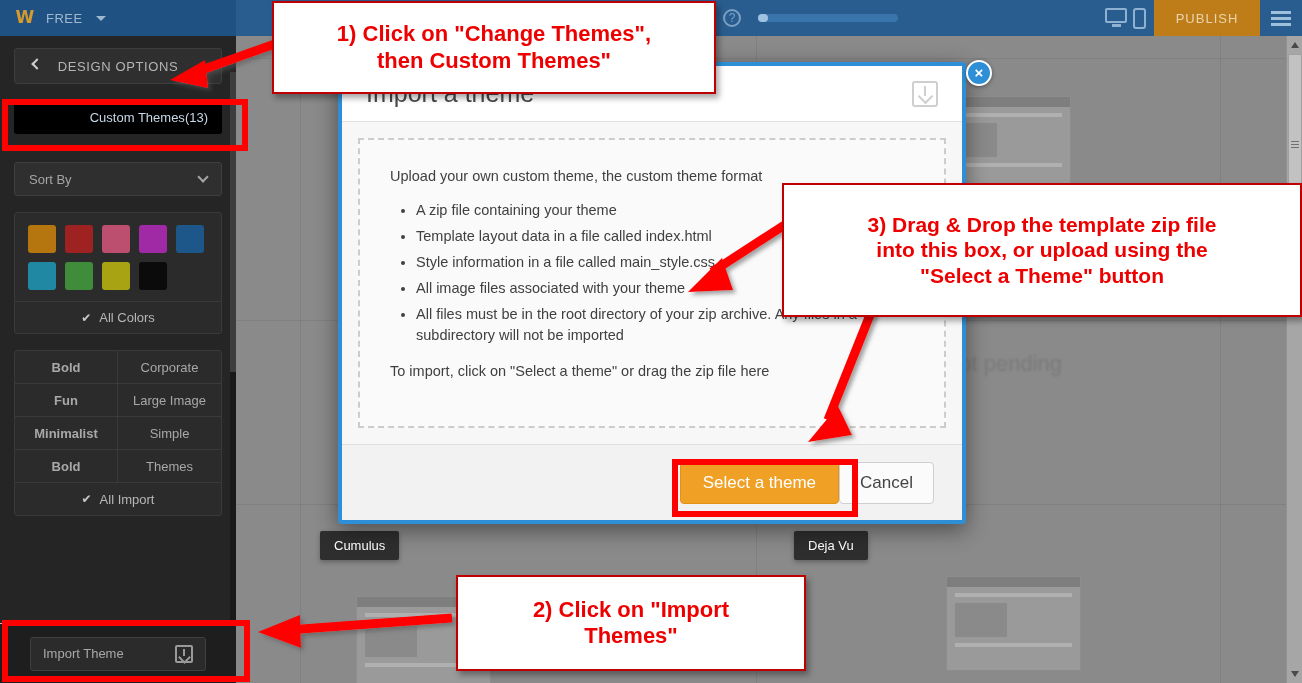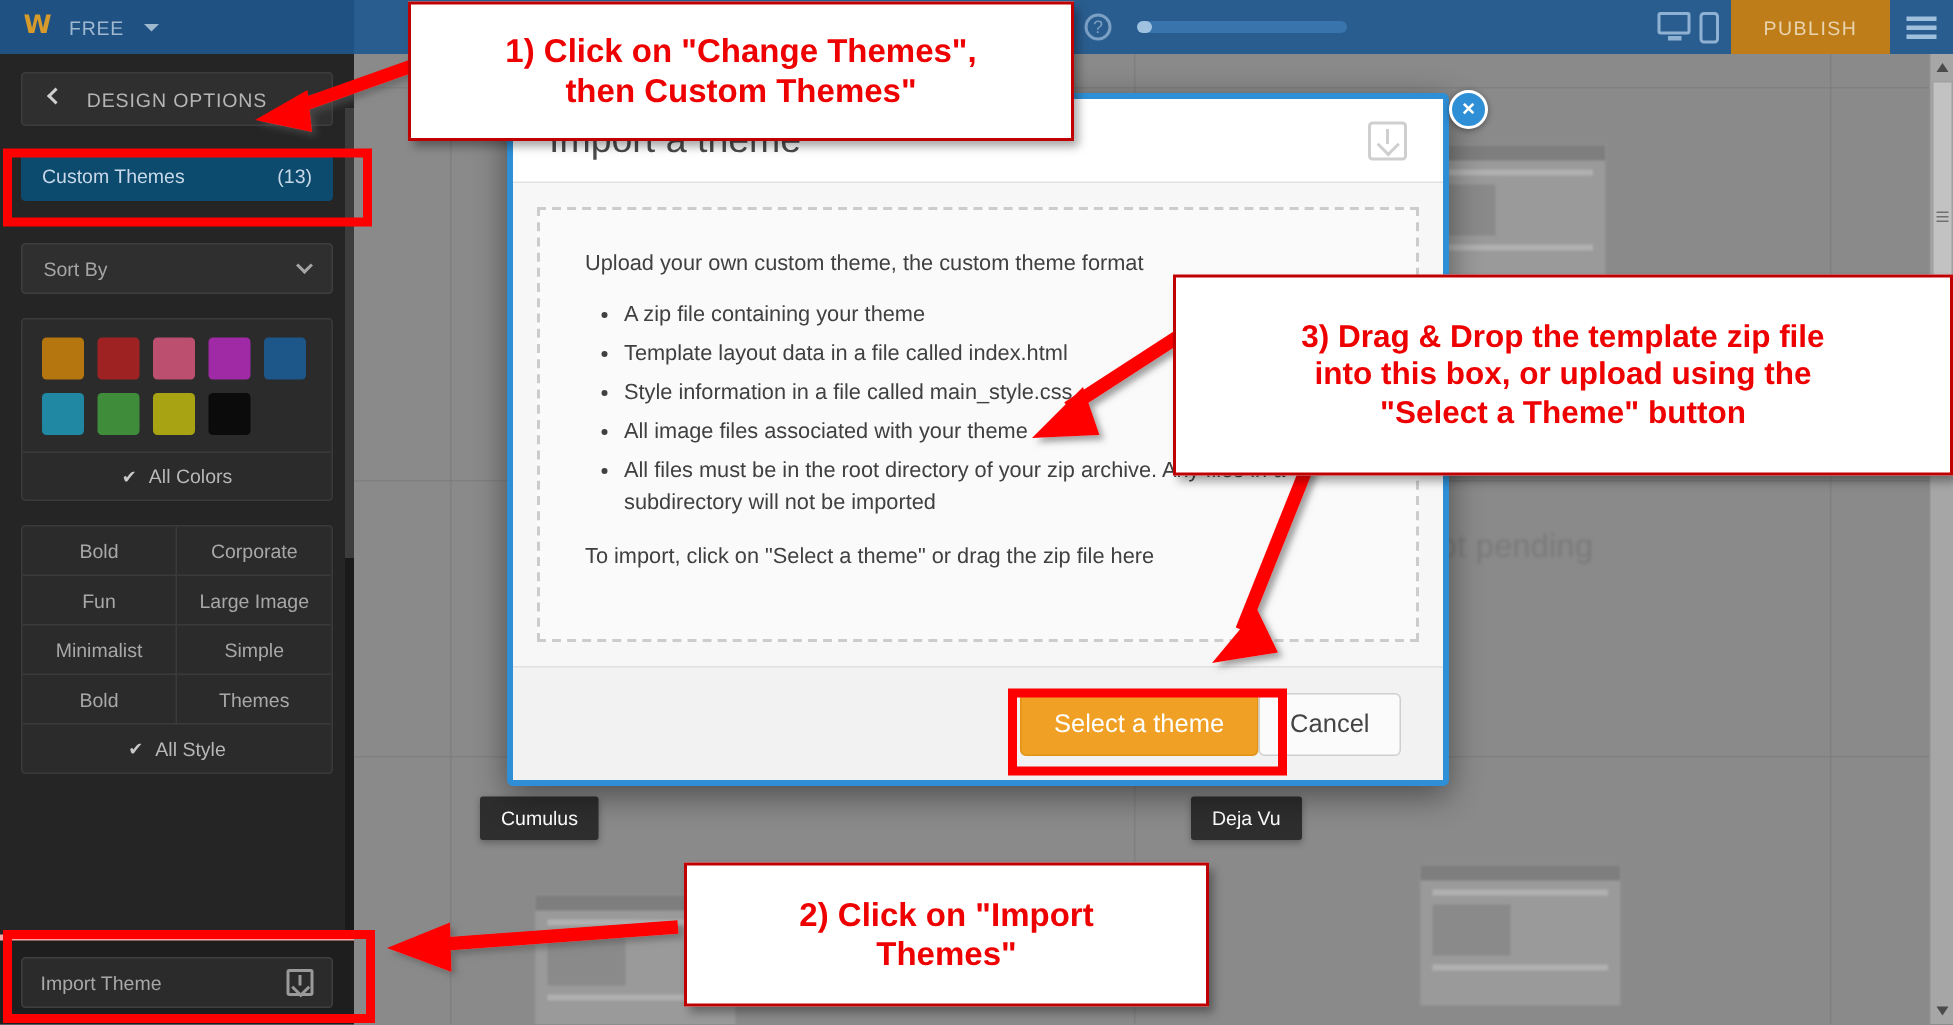--- a/index.html
+++ b/index.html
@@ -76,23 +76,23 @@
     display: flex; align-items: center; justify-content: center;
     color: #b5b5b5; font-size: 13px; letter-spacing: .6px; cursor: pointer;
     position: relative;
   }
   .back-chevron {
     position: absolute; left: 18px; top: 11px;
     width: 8px; height: 8px; border-left: 2px solid #d0d0d0;
     border-bottom: 2px solid #d0d0d0; transform: rotate(45deg);
   }
   .custom-themes {
-    margin: 16px 14px 0 14px; height: 34px; background: #0c4a6e;
+    margin: 16px 14px 0 14px; height: 34px; background: #000000;
     border-radius: 3px; display: flex; align-items: center;
-    padding: 0 14px; justify-content: space-between;
+    padding: 0 14px; justify-content: flex-end;
     color: #c7d8e8; font-size: 13px; cursor: pointer;
   }
   .sortby {
     margin: 28px 14px 0 14px; height: 34px; background: #2f2f2f;
     border: 1px solid #3f3f3f; border-radius: 3px;
     display: flex; align-items: center; padding: 0 14px;
     justify-content: space-between; color: #a5a5a5; font-size: 13px; cursor: pointer;
   }
   .sortby .chev {
     width: 8px; height: 8px; border-right: 2px solid #a5a5a5;
@@ -111,25 +111,25 @@
     align-items: center; justify-content: center; gap: 8px;
     color: #b7b7b7; font-size: 13px; cursor: pointer;
   }
   .check { color: #c9c9c9; font-size: 12px; }
   .styles-grid { display: grid; grid-template-columns: 1fr 1fr; }
   .style-cell {
     height: 33px; display: flex; align-items: center; justify-content: center;
     color: #a8a8a8; font-size: 13px; border-bottom: 1px solid #3a3a3a;
     cursor: pointer;
   }
-  .style-cell.left { border-right: 1px solid #3a3a3a; }
+  .style-cell.left { border-right: 1px solid #3a3a3a; font-weight: bold; }
   .import-bar {
     position: absolute; left: 0; bottom: 0; width: 236px; height: 60px;
-    background: #1e1e1e; border-top: 4px solid #fca5a5;
-    display: flex; align-items: center; padding: 0 14px;
+    background: #1e1e1e; border-top: 1px solid #fca5a5;
+    display: flex; align-items: center; padding: 0 30px;
   }
   .import-btn {
     flex: 1; height: 34px; background: #2b2b2b; border: 1px solid #3f3f3f;
     border-radius: 3px; display: flex; align-items: center;
     padding: 0 12px; justify-content: space-between;
     color: #a8a8a8; font-size: 13px; cursor: pointer;
   }
   .dl-icon {
     width: 18px; height: 18px; border: 2px solid #9a9a9a; border-radius: 2px;
     position: relative;
@@ -348,21 +348,21 @@
           <div class="style-cell">Corporate</div>
           <div class="style-cell left">Fun</div>
           <div class="style-cell">Large Image</div>
           <div class="style-cell left">Minimalist</div>
           <div class="style-cell">Simple</div>
           <div class="style-cell left">Bold</div>
           <div class="style-cell">Themes</div>
         </div>
       <div class="panel-footer" style="border-top:none">
         <span class="check">✔</span>
-        <span>All Style</span>
+        <span>All Import</span>
       </div>
     </div>
 
     <div class="sidebar-scroll">
       <div class="thumb"></div>
     </div>
 
     <div class="import-bar">
       <div class="import-btn">
         <span>Import Theme</span>

